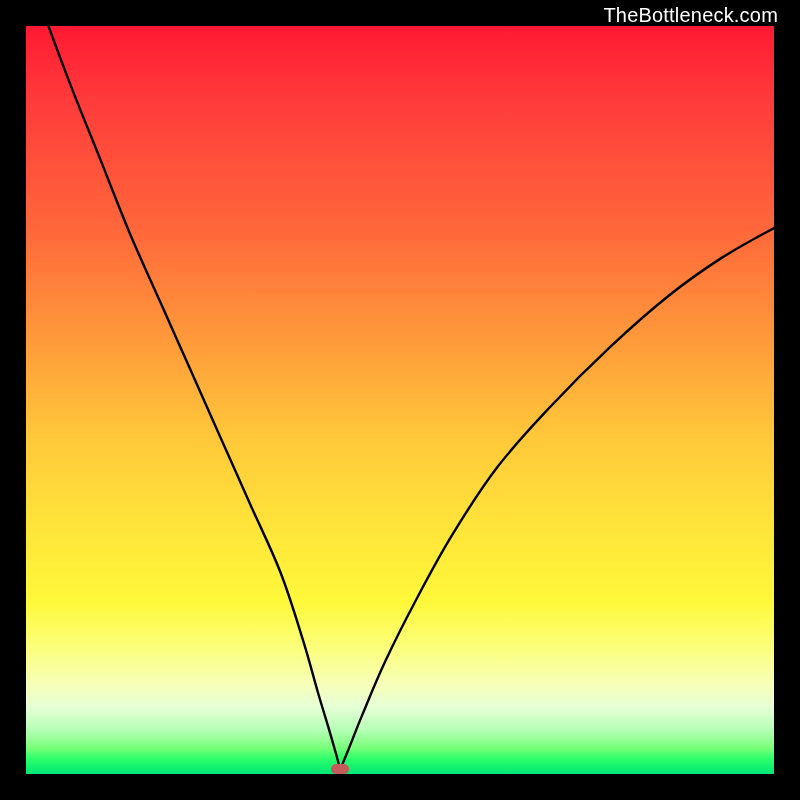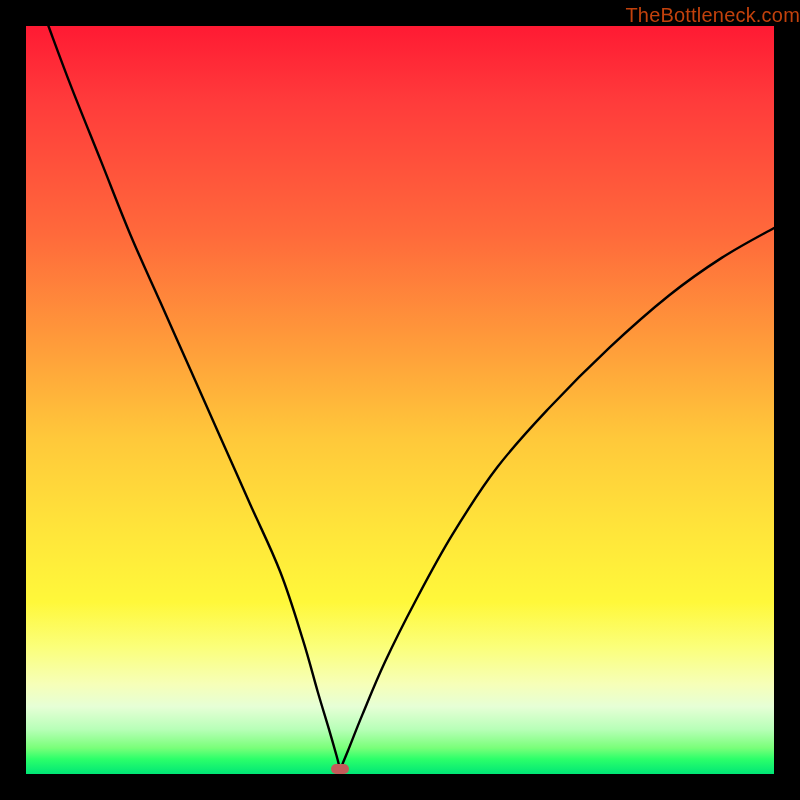--- a/index.html
+++ b/index.html
@@ -40,22 +40,22 @@
       #e6ffd6 91%,
       #b8ffb8 94%,
       #7aff7a 96.5%,
       #2cff6a 98%,
       #00e676 100%
     );
   }
   .attribution {
     position: absolute;
     top: 4px;
-    right: 0;
-    color: #c2410c;
+    right: 22px;
+    color: #ffffff;
     font-size: 20px;
     font-weight: 500;
     letter-spacing: 0.2px;
     user-select: none;
   }
   svg.curve {
     position: absolute;
     top: 0;
     left: 0;
     width: 748px;

